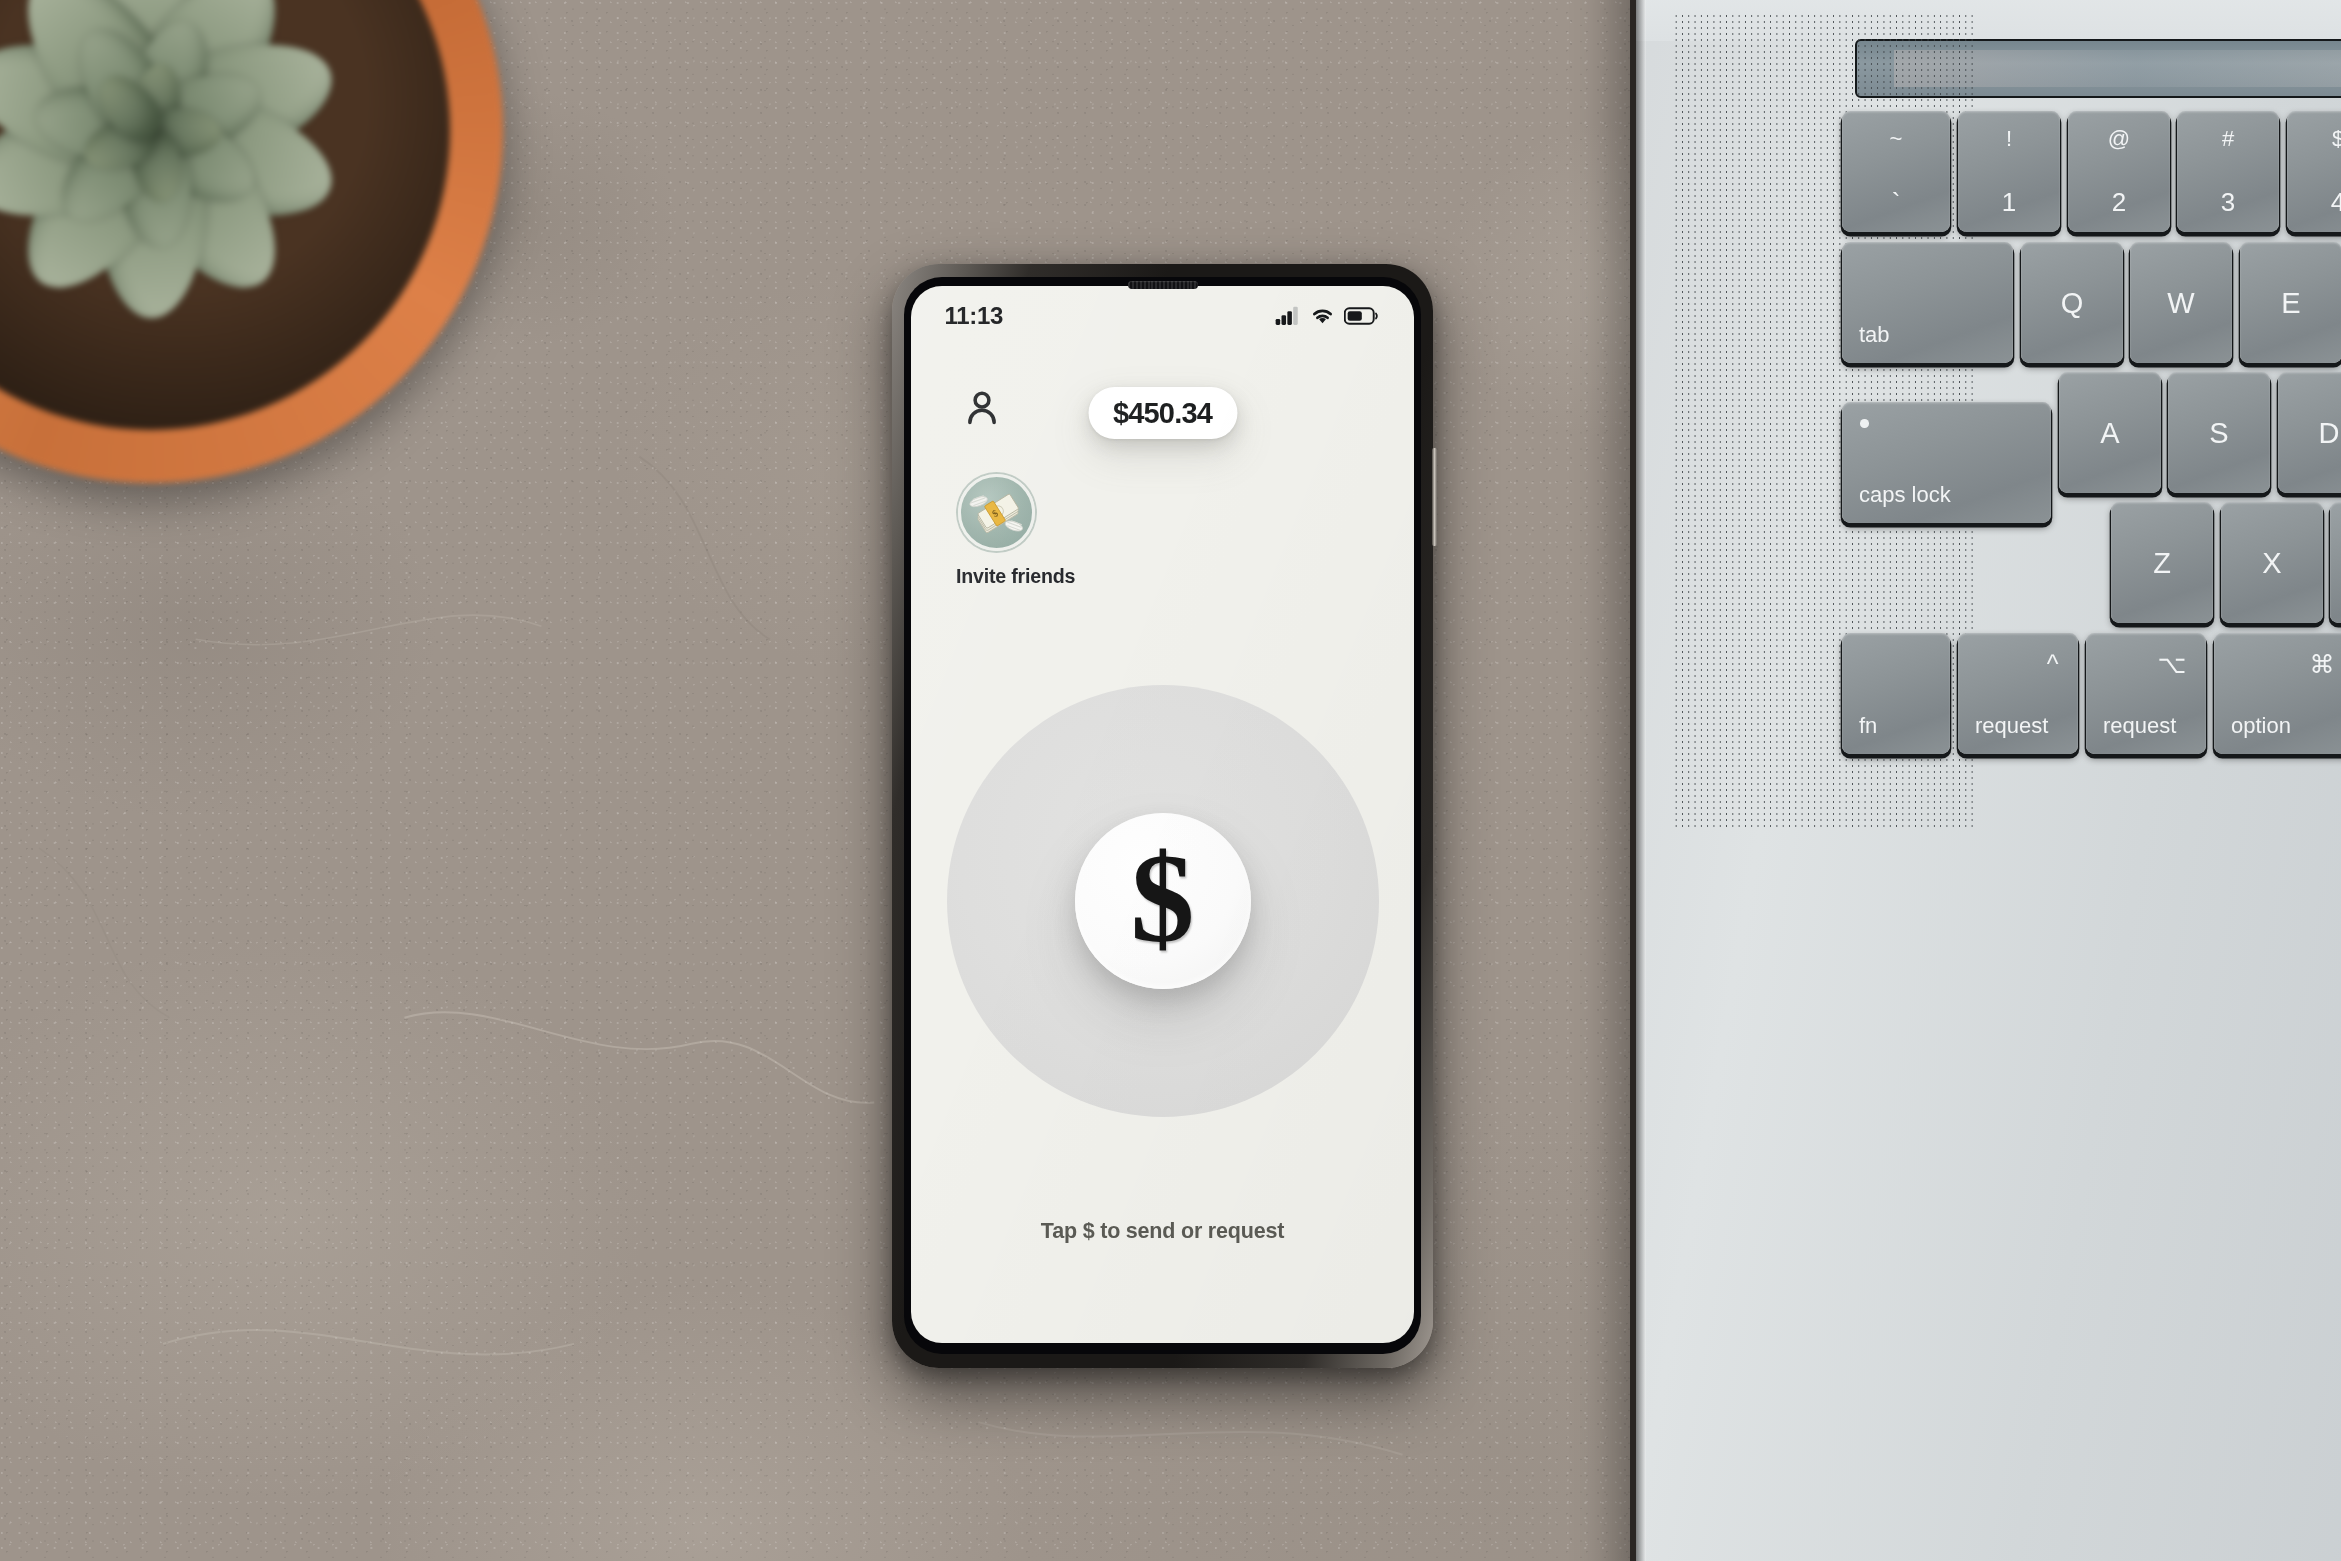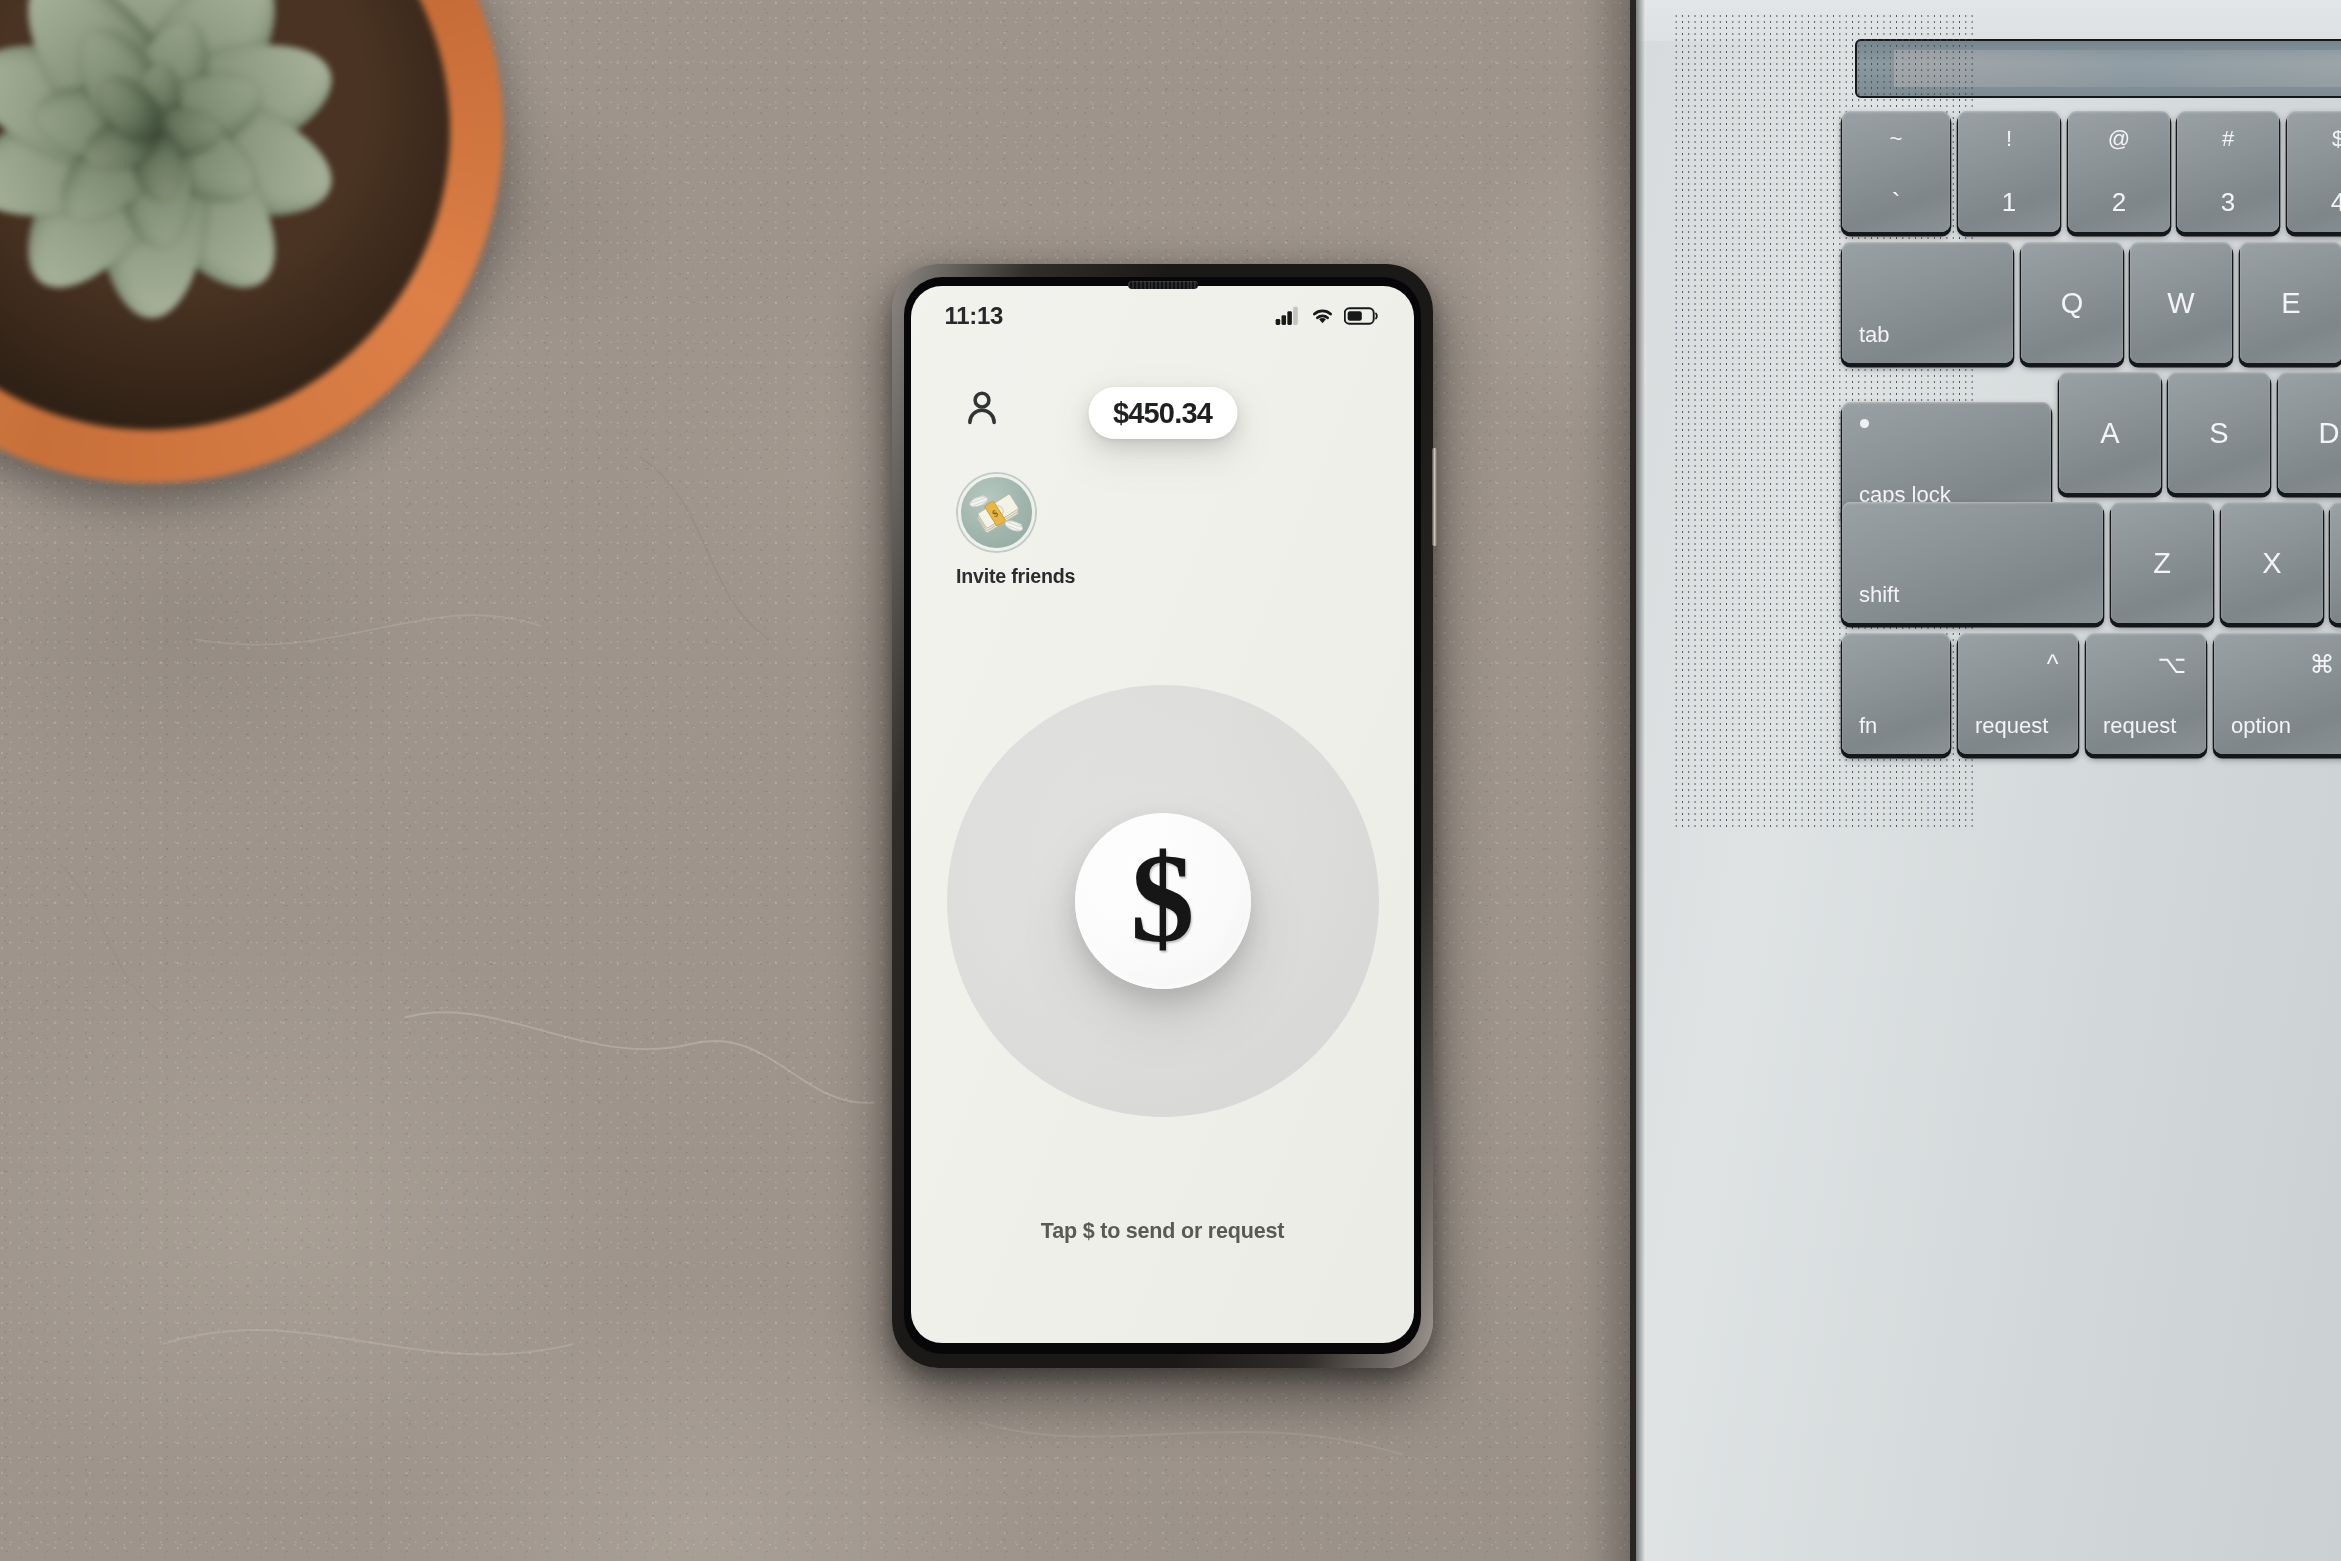--- a/index.html
+++ b/index.html
@@ -480,23 +480,20 @@
         </div>
         <div class="key" style="left: 423px; top: 411px; width: 102px; height: 121px;">
           <span class="kb-mid">A</span>
         </div>
         <div class="key" style="left: 532px; top: 411px; width: 102px; height: 121px;">
           <span class="kb-mid">S</span>
         </div>
         <div class="key" style="left: 642px; top: 411px; width: 102px; height: 121px;">
           <span class="kb-mid">D</span>
         </div>
-        <div class="key" style="left: 206px; top: 541px; width: 261px; height: 121px;">
-          <span class="kb-left">shift</span>
-        </div>
         <div class="key" style="left: 475px; top: 541px; width: 102px; height: 121px;">
           <span class="kb-mid">Z</span>
         </div>
         <div class="key" style="left: 585px; top: 541px; width: 102px; height: 121px;">
           <span class="kb-mid">X</span>
         </div>
         <div class="key" style="left: 694px; top: 541px; width: 102px; height: 121px;">
           <span class="kb-mid">C</span>
         </div>
         <div class="key" style="left: 206px; top: 672px; width: 108px; height: 121px; text-align: center;">

